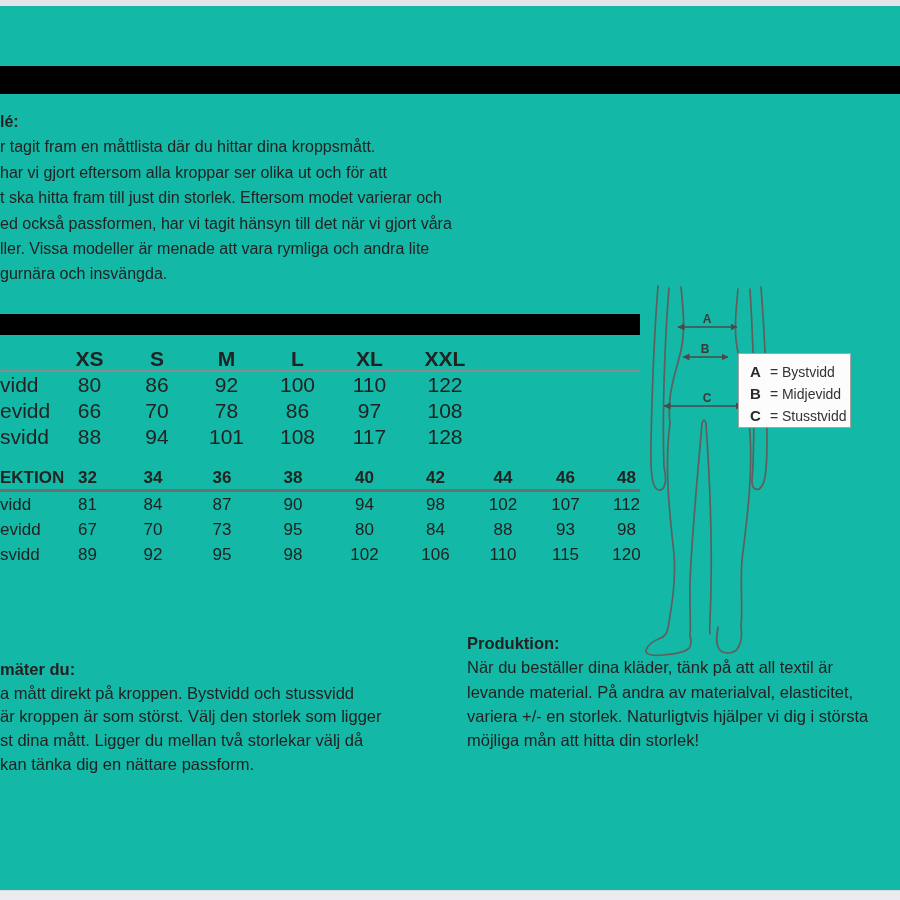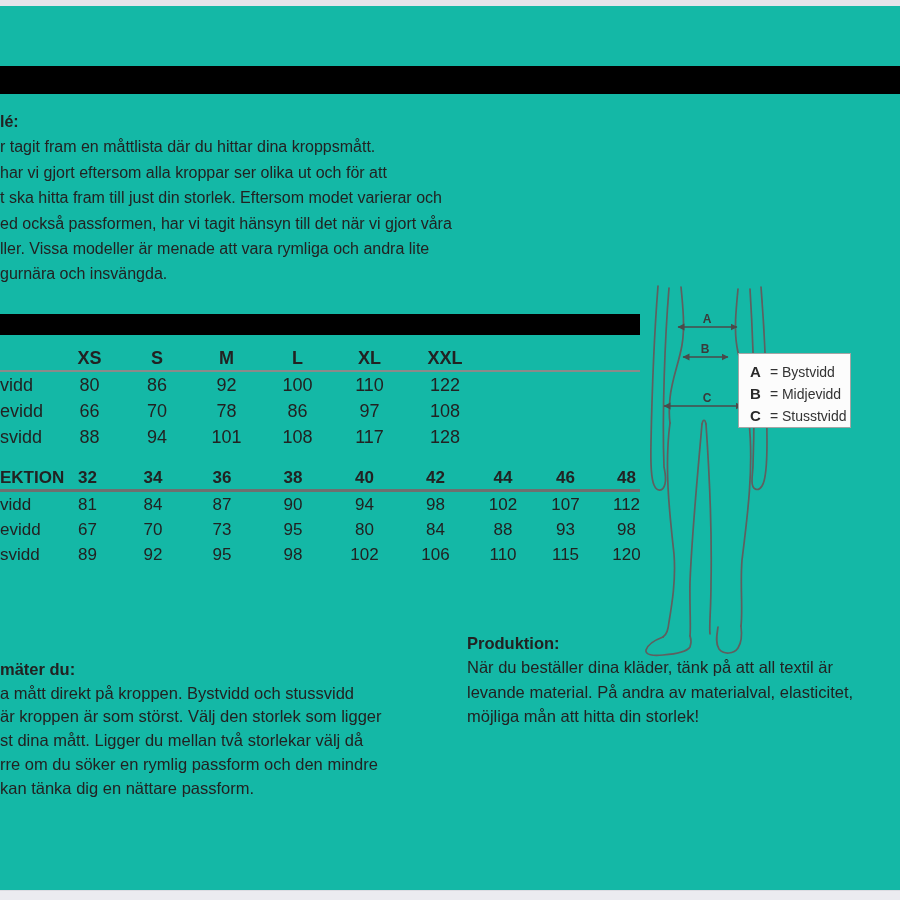--- a/index.html
+++ b/index.html
@@ -17,21 +17,21 @@
 
   .intro{position:absolute;left:0;top:109px;font-size:16px;line-height:25.4px;white-space:nowrap;}
   .intro .h{font-weight:700;}
 
   
   .t{position:absolute;left:0;}
   .t .tr{display:flex;}
   .t .c{text-align:center;}
   .rule{width:640px;background:#8a8a8a;}
 
-  .t1{top:347px;font-size:18px;}
+  .t1{top:347px;font-size:21px;}
   .t1 .tr{height:26px;line-height:26px;}
   .t1 .tr.th{height:23px;line-height:23px;font-weight:700;}
   .t1 .rule{height:2px;}
   .t1 .c:nth-child(1){width:56px;text-align:left;}
   .t1 .c:nth-child(2){width:67px;}
   .t1 .c:nth-child(3){width:68px;}
   .t1 .c:nth-child(4){width:71px;}
   .t1 .c:nth-child(5){width:71px;}
   .t1 .c:nth-child(6){width:73px;}
   .t1 .c:nth-child(7){width:78px;}
@@ -231,26 +231,26 @@
       <span class="k">C</span>
       <span class="v">= Stusstvidd</span>
     </div>
   </div>
 
   <div class="measure">
     <div class="h">mäter du:</div>
     <div class="ln">a mått direkt på kroppen. Bystvidd och stussvidd</div>
     <div class="ln">är kroppen är som störst. Välj den storlek som ligger</div>
     <div class="ln">st dina mått. Ligger du mellan två storlekar välj då</div>
-    <div class="ln">rre om du söker en rymlig passform och den mindre</div>
     <div class="ln">kan tänka dig en nättare passform.</div>
   </div>
 
   <div class="production">
     <div class="h">Produktion:</div>
     <div class="ln">När du beställer dina kläder, tänk på att all textil är</div>
     <div class="ln">levande material. På andra av materialval, elasticitet,</div>
+    <div class="ln">variera +/- en storlek. Naturligtvis hjälper vi dig i största</div>
     <div class="ln">möjliga mån att hitta din storlek!</div>
   </div>
 
   <div class="strip-bottom"></div>
 
 </div>
 
 </body></html>

